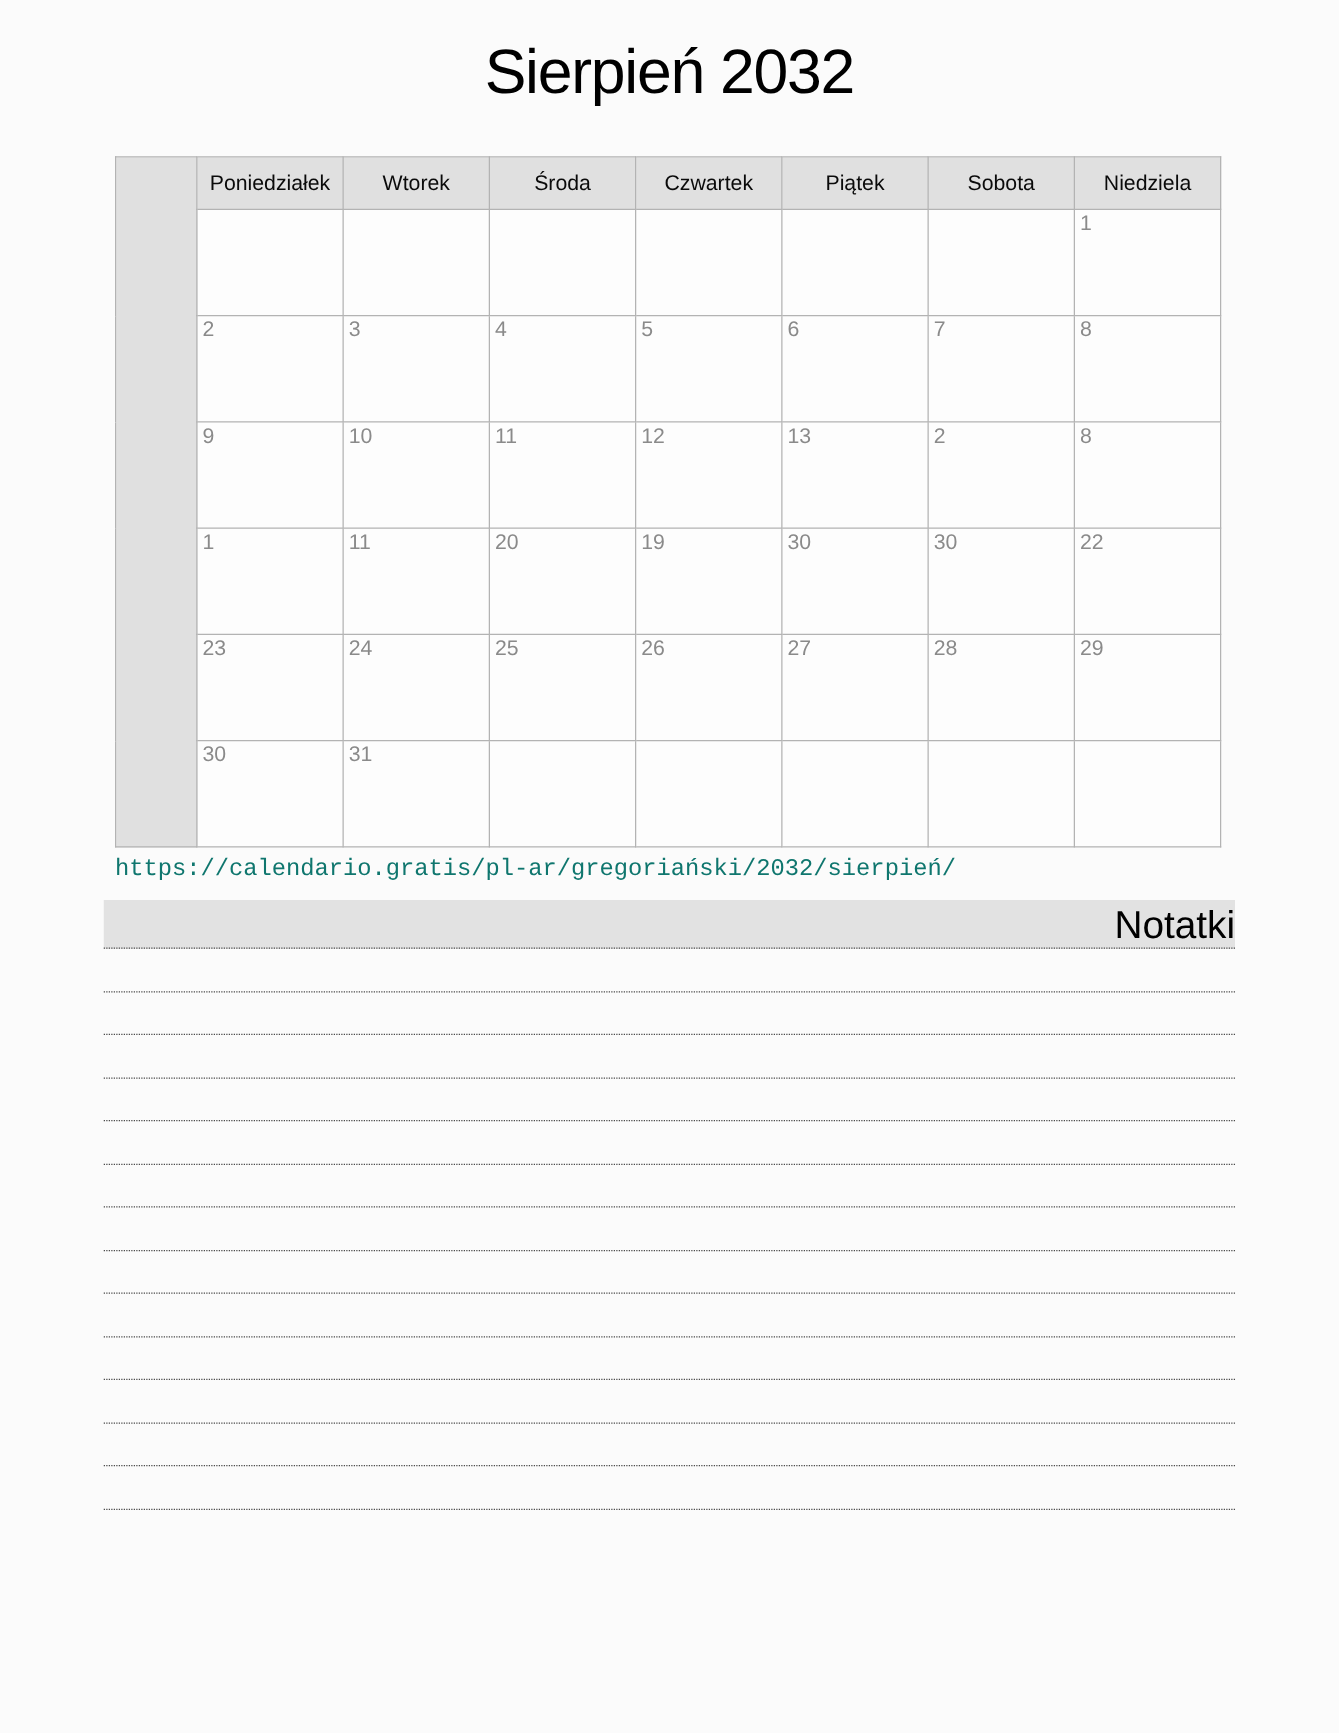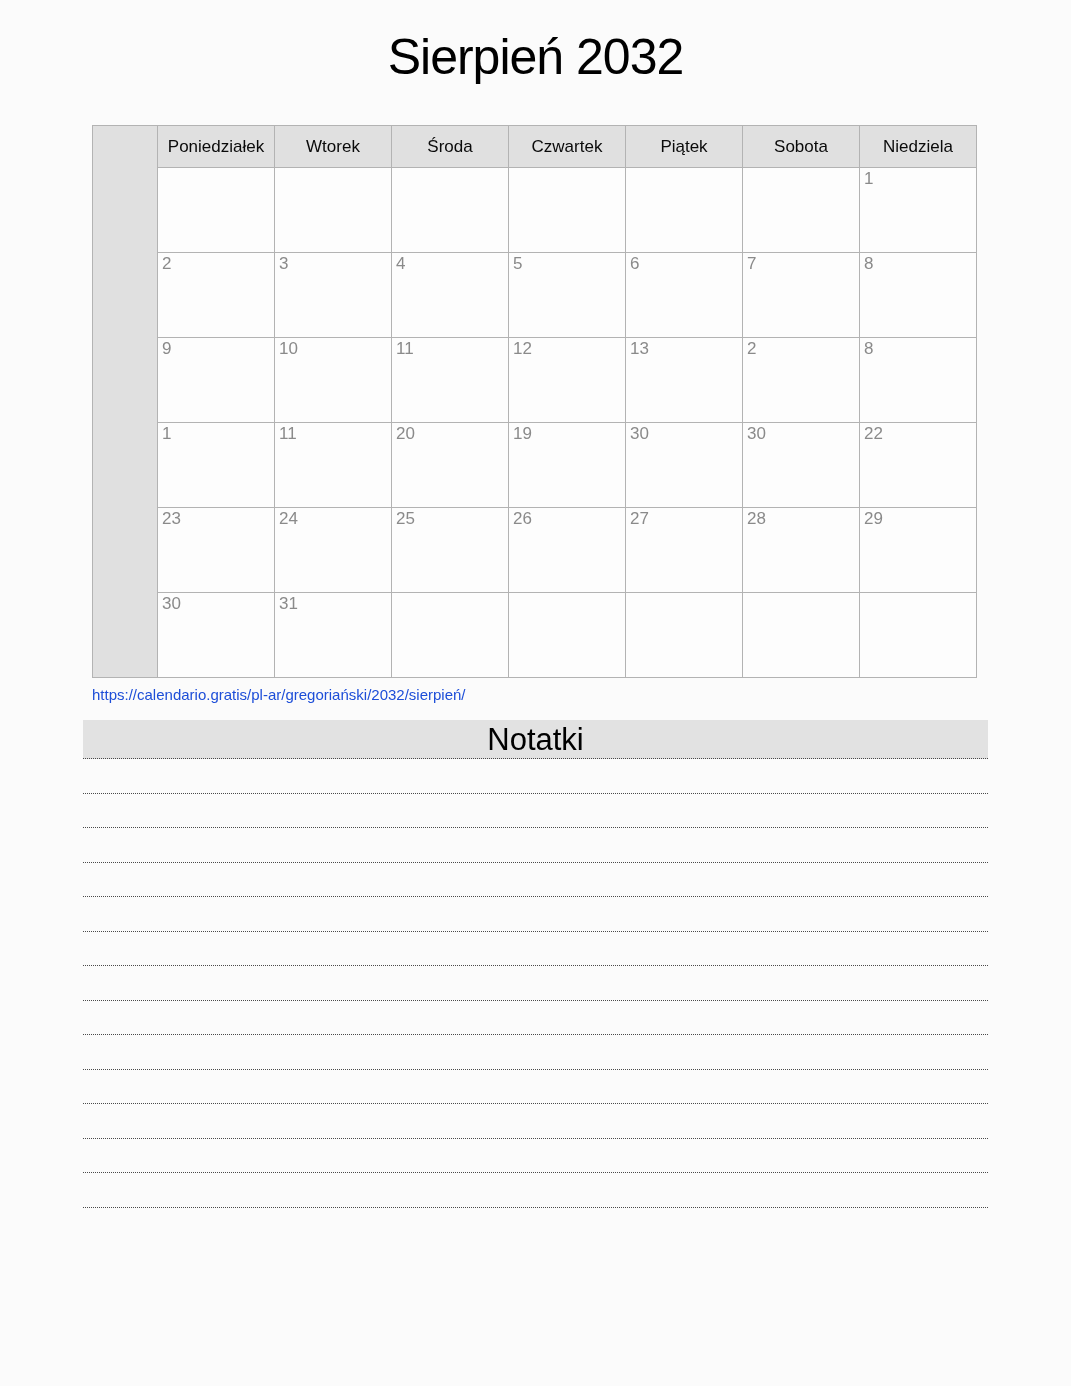--- a/index.html
+++ b/index.html
@@ -49,35 +49,36 @@
     height: 85px;
     vertical-align: top;
     text-align: left;
     padding: 1px 0 0 4px;
   }
   .date-num { font-size: 17px; color: #8a8a8a; line-height: 1.2; }
 
   
   .source-url {
     margin: 7px 0 0 92px;
-    font-size: 15px;
+    font-size: 19px;
     line-height: 20px;
-    color: #1d4ed8;
+    color: #0f766e;
+    font-family: Liberation Mono, monospace;
   }
 
   
   .notes {
     margin: 15px 0 0 83px;
     width: 905px;
   }
   .notes-header {
     height: 39px;
     background: #e2e2e2;
     border-bottom: 1px dotted #4a4a4a;
-    text-align: center;
+    text-align: right;
     font-size: 31px;
     line-height: 39px;
     color: #000;
   }
   .note-line {
     height: 34.5px;
     border-bottom: 1px dotted #4a4a4a;
   }
 </style>
 </head>

